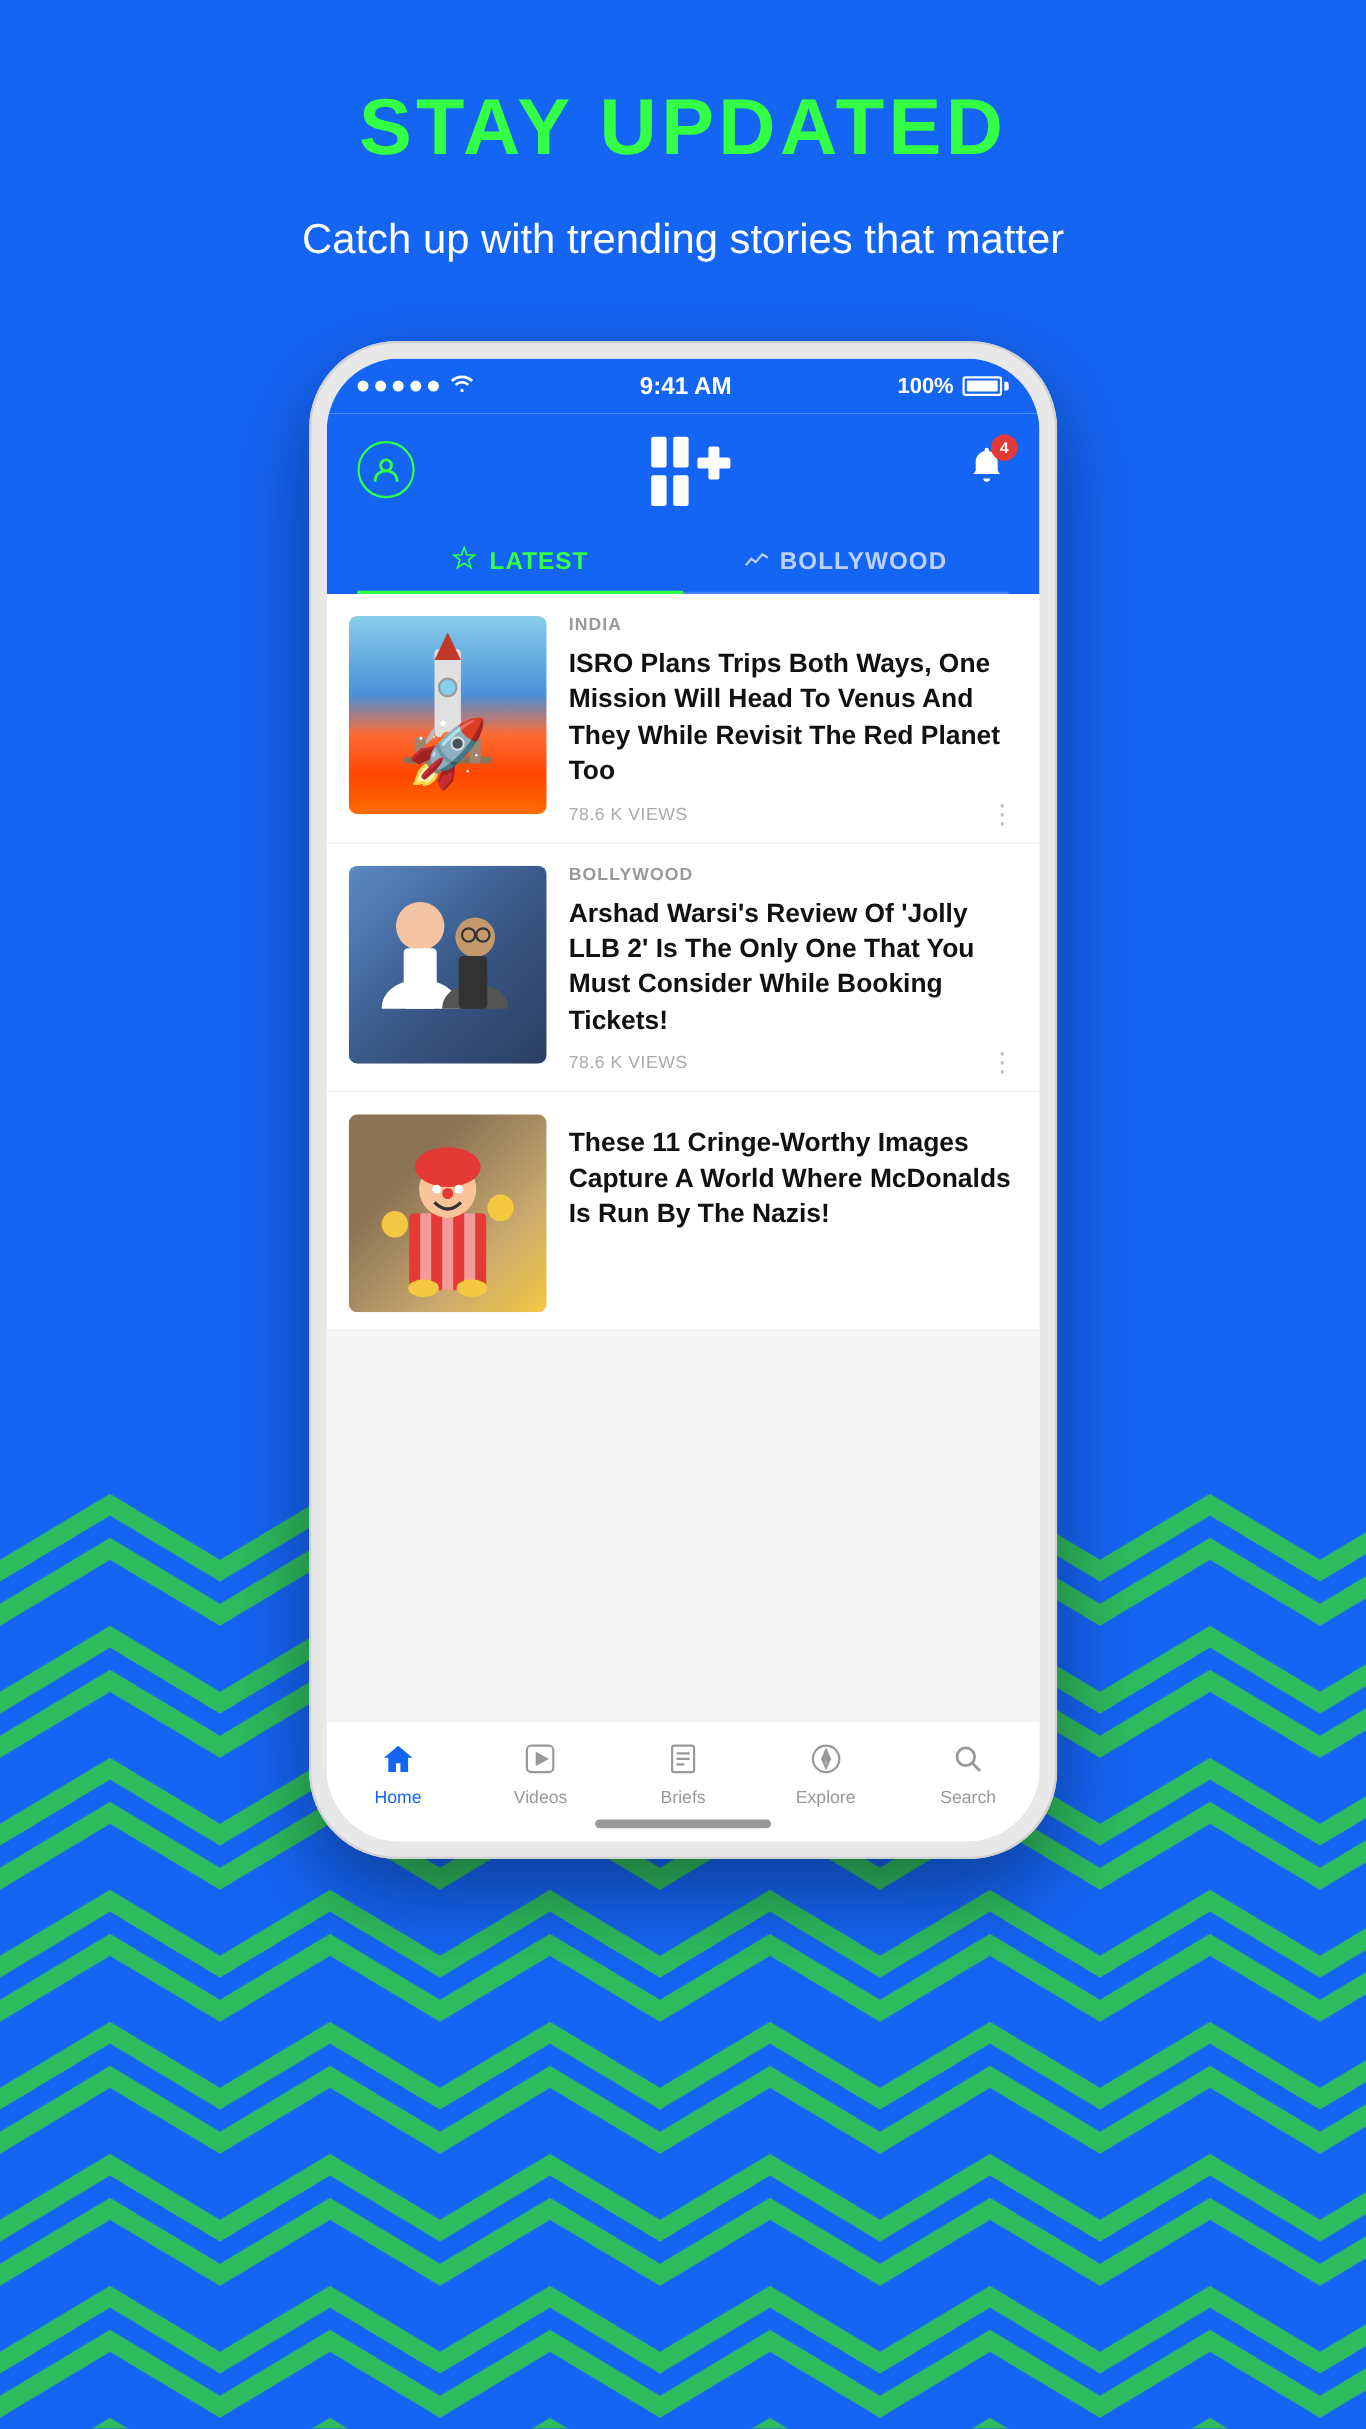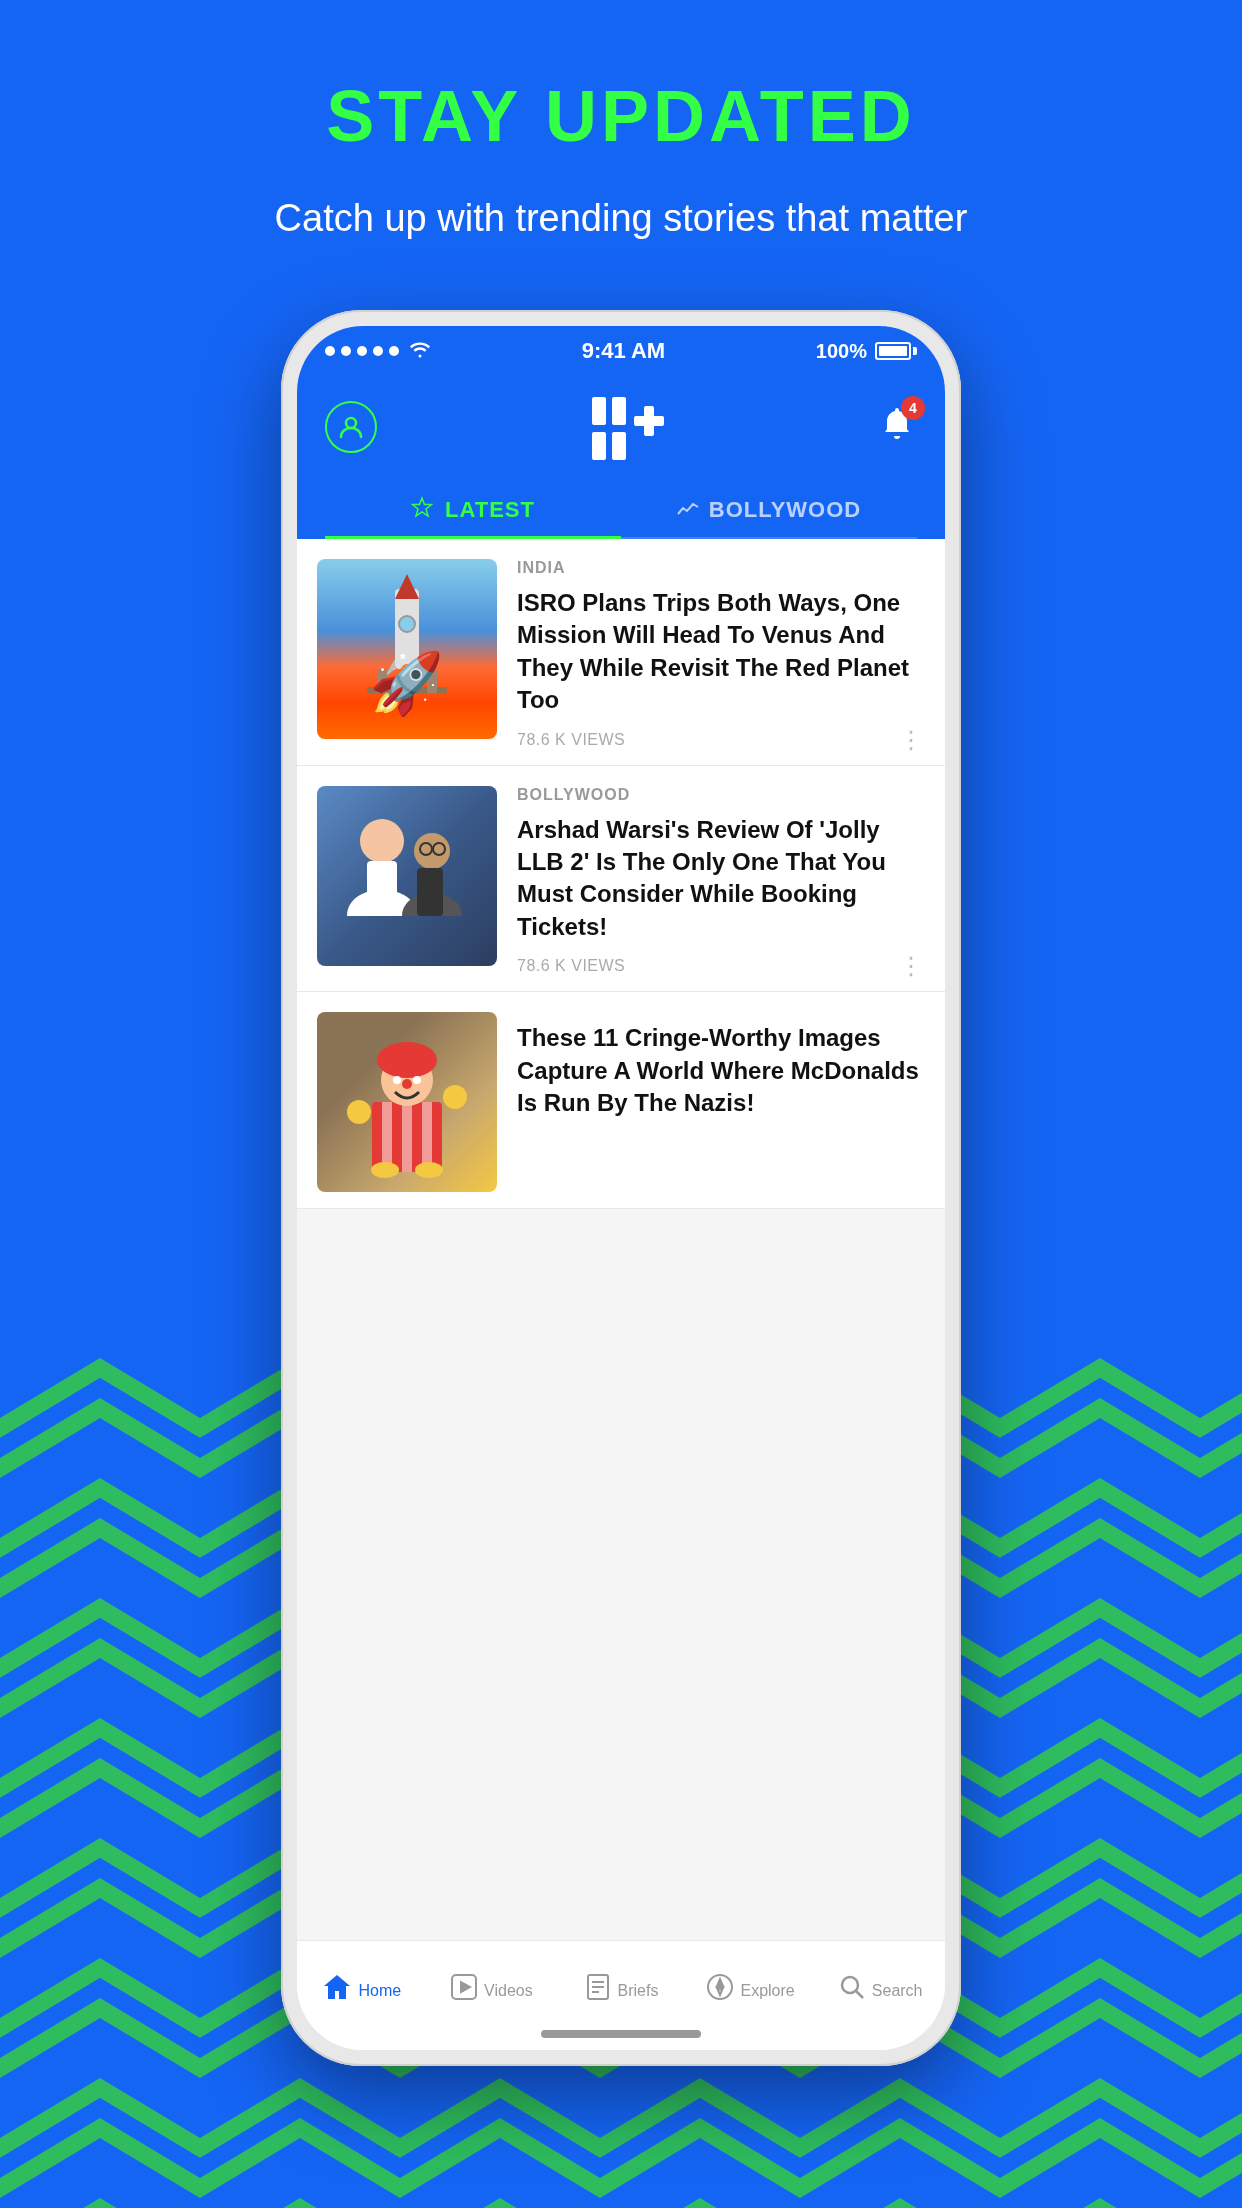--- a/index.html
+++ b/index.html
@@ -43,21 +43,21 @@
     .phone-wrapper {
       position: relative;
       z-index: 3;
       display: flex;
       justify-content: center;
       margin-top: 30px;
     }
 
     .phone-outer {
       width: 680px;
-      height: 1756px;
+      height: 1380px;
       background: #e8e8e8;
       border-radius: 80px;
       padding: 16px;
       box-shadow: 0 30px 80px rgba(0,0,0,0.4), inset 0 0 0 2px #d0d0d0;
       position: relative;
     }
 
     
     .phone-camera {
       position: absolute;
@@ -392,21 +392,21 @@
       background: white;
       border-top: 1px solid #e8e8e8;
       display: flex;
       height: 110px;
       padding-bottom: 10px;
     }
 
     .nav-item {
       flex: 1;
       display: flex;
-      flex-direction: row;
+      flex-direction: column;
       align-items: center;
       justify-content: center;
       gap: 6px;
       cursor: pointer;
     }
 
     .nav-icon {
       font-size: 28px;
       color: #999;
     }

